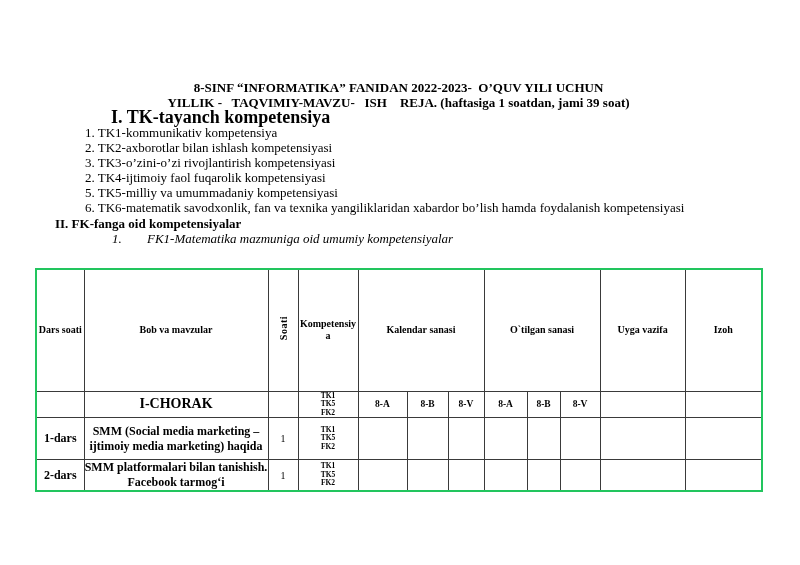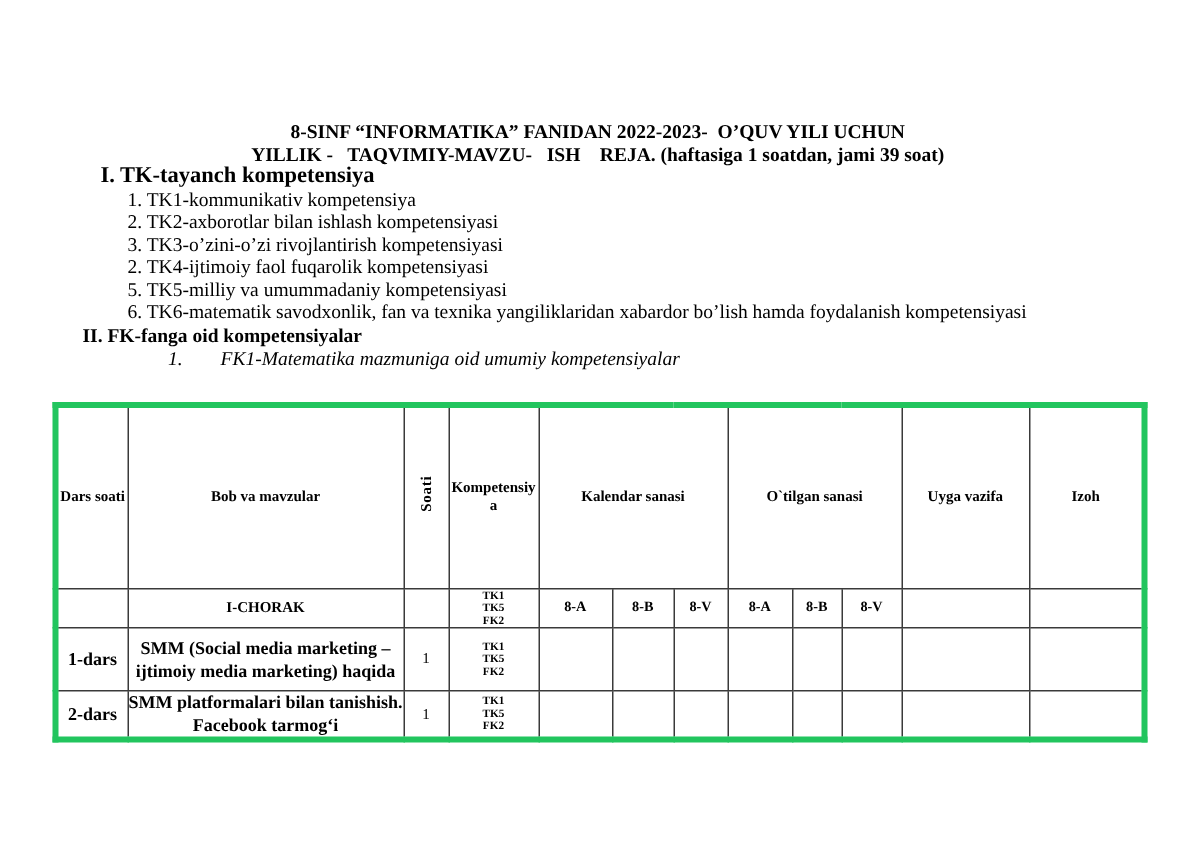--- a/index.html
+++ b/index.html
@@ -8,48 +8,48 @@
     font-family:"Liberation Serif", serif; color:#000;
   }
   .page { position:relative; width:800px; height:565px; background:#fff; overflow:hidden; }
 
   
   .doc-header { position:absolute; left:36px; top:80px; width:725px; }
   .title-line {
     font-weight:bold; font-size:13px; line-height:15px;
     text-align:center; white-space:pre;
   }
-  .tk-heading { font-weight:bold; font-size:15px; line-height:15px; margin-left:31px; }
+  .tk-heading { font-weight:bold; font-size:18px; line-height:15px; margin-left:75px; }
   .tk-item    { font-size:13px; line-height:15px; margin-left:49px; }
   .fk-heading { font-weight:bold; font-size:13px; line-height:15px; margin-left:19px; margin-top:1px; }
   .fk-item    { font-size:13px; line-height:16px; margin-left:76px;font-style:italic; }
   .fk-num     { display:inline-block; width:35px; }
 
   
   table.plan {
     position:absolute; left:35px; top:268px; width:726px;
     border-collapse:collapse; table-layout:fixed;
-    border:4px solid #22c55e;
+    border:2px solid #22c55e;
   }
   table.plan td {
     border:1px solid #3a3a3a; padding:0;
     text-align:center; vertical-align:middle; overflow:hidden;
   }
   tr.r-head   { height:122px; }
   tr.r-chorak { height:25px; }
   tr.r-one    { height:42px; }
   tr.r-two    { height:29px; }
 
   .hc      { font-weight:bold; font-size:10px; line-height:12px; }
   .komp-h  { word-break:break-all; padding:0 3px; }
   .vtext {
     display:inline-block; writing-mode:vertical-rl; transform:rotate(180deg);
     font-weight:bold; font-size:10px; letter-spacing:0.5px;
   }
-  .chorak-cell { font-weight:bold; font-size:10px; }
+  .chorak-cell { font-weight:bold; font-size:14px; }
   .komp-sm {
     font-weight:bold; font-size:7.5px; line-height:8.5px;
     white-space:pre-line;
   }
   .subh { font-weight:bold; font-size:9.5px; }
   .dars-cell { font-weight:bold; font-size:12px;margin-left:35px; }
   .mavzu-cell {
     font-weight:bold; font-size:12px; line-height:15px;
     text-align:left; padding-left:5px; white-space:pre-line;
   }

